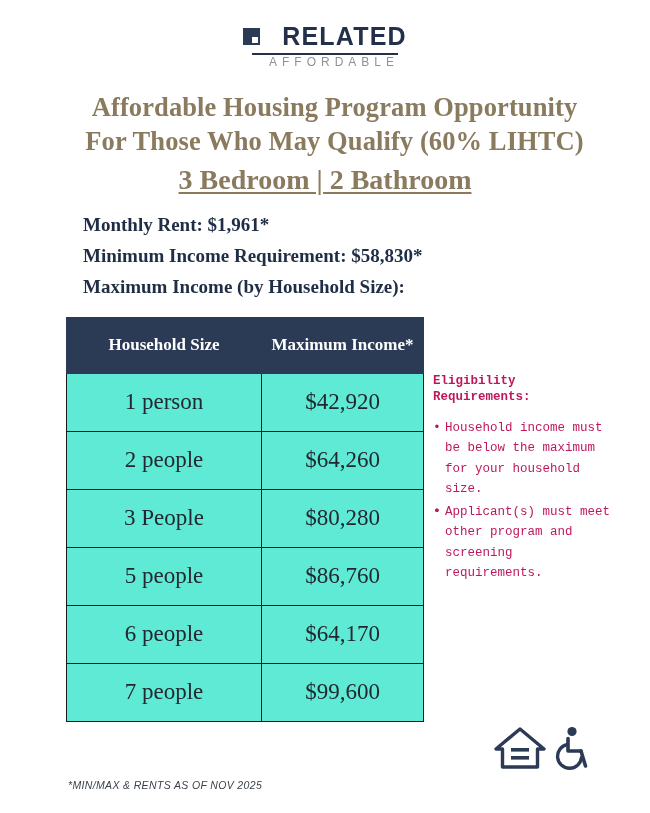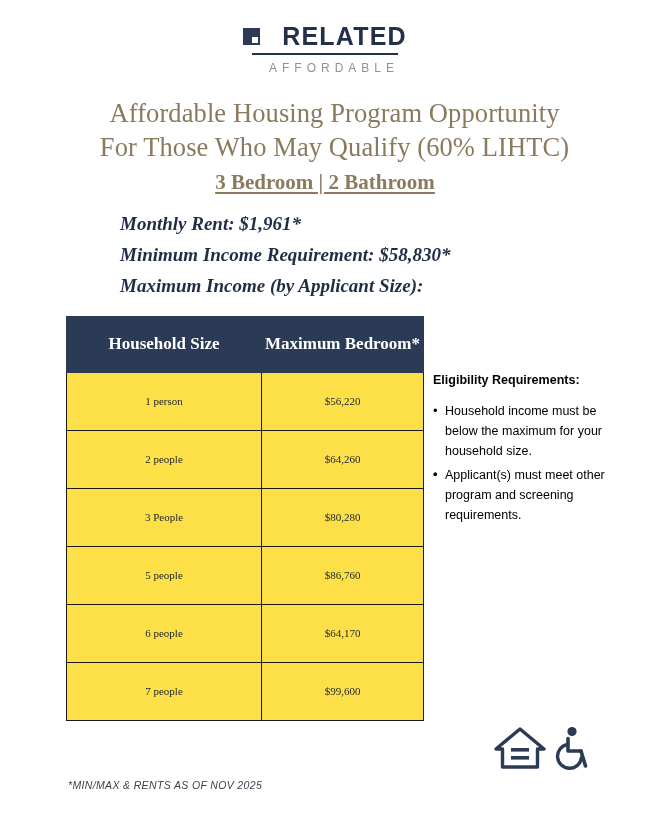--- a/index.html
+++ b/index.html
@@ -57,52 +57,51 @@
     width: 146px;
     height: 2px;
     background: #22304a;
     margin: 4px auto 0 auto;
   }
   .logo-sub {
     font-family: "Liberation Sans", sans-serif;
     font-size: 12px;
     letter-spacing: 5px;
     color: #8d9299;
-    margin-top: 6px;
+    margin-top: 0;
     padding-left: 18px;
   }
 
   
   .title-block {
     text-align: center;
     margin-top: 22px;
   }
   .title-line {
     font-family: "Liberation Serif", serif;
-    font-weight: 400;
+    font-weight: 700;
     font-size: 26.5px;
     color: #8a7a5e;
     line-height: 1.27;
     letter-spacing: 0.1px;
     padding-left: 19px;
   }
   .subtitle-line {
     font-family: "Liberation Serif", serif;
     font-weight: 700;
-    font-size: 21px;
+    font-size: 28px;
     color: #8a7a5e;
     margin-top: 6px;
     text-decoration: underline;
     text-underline-offset: 3px;
   }
 
   
   .details {
-    margin: 14px 0 0 120px;
-    font-style: italic;
+    margin: 14px 0 0 83px;
   }
   .detail-line {
     font-family: "Liberation Serif", serif;
     font-weight: 700;
     font-size: 19px;
     color: #1f2d45;
     line-height: 1.62;
     white-space: nowrap;
   }
 
@@ -135,35 +134,35 @@
     background: #2b3a55;
     color: #ffffff;
     font-family: "Liberation Serif", serif;
     font-weight: 700;
     font-size: 17px;
     height: 55px;
     border-color: #2b3a55;
   }
   table.income thead th.col-size { width: 194px; }
   table.income tbody td {
-    background: #fde047;
+    background: #5eead4;
     color: #222831;
     font-family: "Liberation Serif", serif;
-    font-size: 11px;
+    font-size: 23px;
     font-weight: 400;
   }
 
   
   .eligibility {
     margin-left: 9px;
     width: 180px;
     flex: none;
     padding-top: 56px;
-    font-family: Liberation Sans, sans-serif;
-    color: #000000;
+    font-family: Liberation Mono, monospace;
+    color: #be185d;
   }
   .elig-title {
     font-size: 12.5px;
     font-weight: 700;
     line-height: 1.3;
   }
   .elig-list {
     margin: 13px 0 0 0;
     padding: 0;
     list-style: none;
@@ -225,37 +224,37 @@
 
 <div class="title-block">
   <div class="title-line">Affordable Housing Program Opportunity</div>
   <div class="title-line">For Those Who May Qualify (60% LIHTC)</div>
   <div class="subtitle-line">3 Bedroom | 2 Bathroom</div>
 </div>
 
 <div class="details">
   <div class="detail-line">Monthly Rent: $1,961*</div>
   <div class="detail-line">Minimum Income Requirement: $58,830*</div>
-  <div class="detail-line">Maximum Income (by Applicant Size):</div>
+  <div class="detail-line">Maximum Income (by Household Size):</div>
 </div>
 
 <div class="middle">
 
   <div class="table-wrap">
     <table class="income">
       <thead>
         <tr>
           <th class="col-size">Household Size</th>
-          <th>Maximum Bedroom*</th>
+          <th>Maximum Income*</th>
         </tr>
       </thead>
       <tbody>
         <tr>
           <td>1 person</td>
-          <td>$56,220</td>
+          <td>$42,920</td>
         </tr>
         <tr>
           <td>2 people</td>
           <td>$64,260</td>
         </tr>
         <tr>
           <td>3 People</td>
           <td>$80,280</td>
         </tr>
         <tr>

